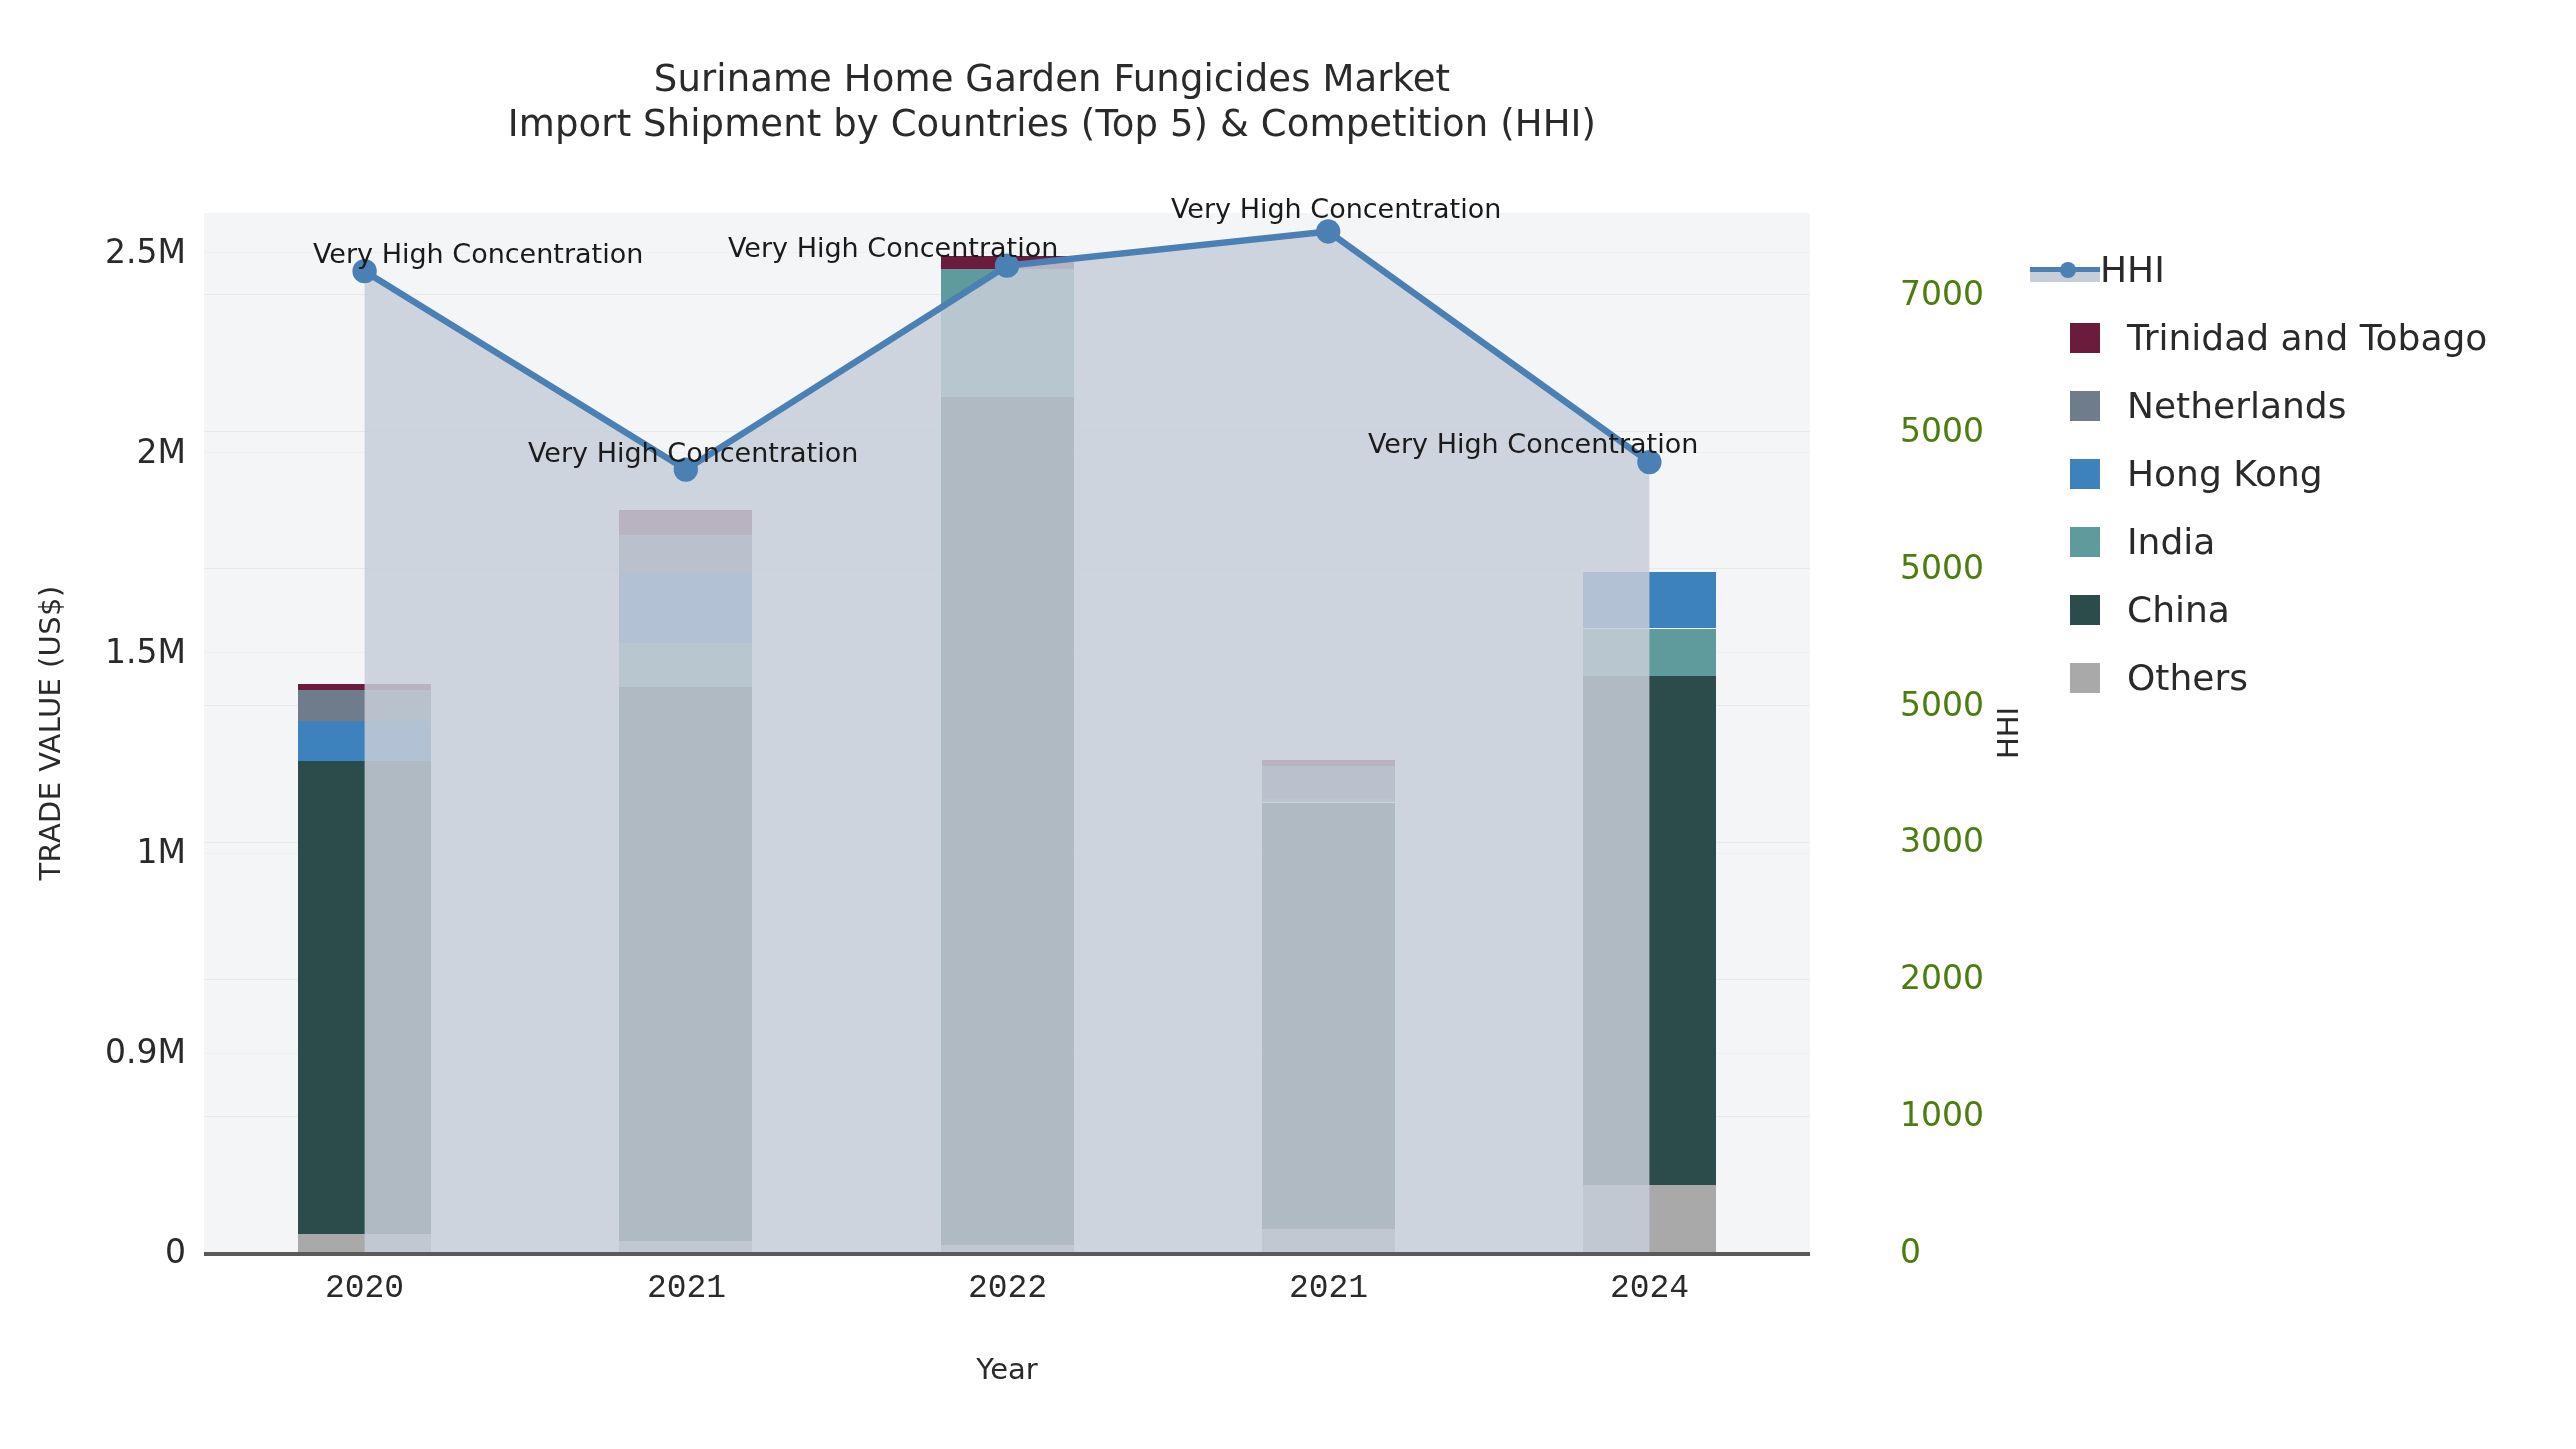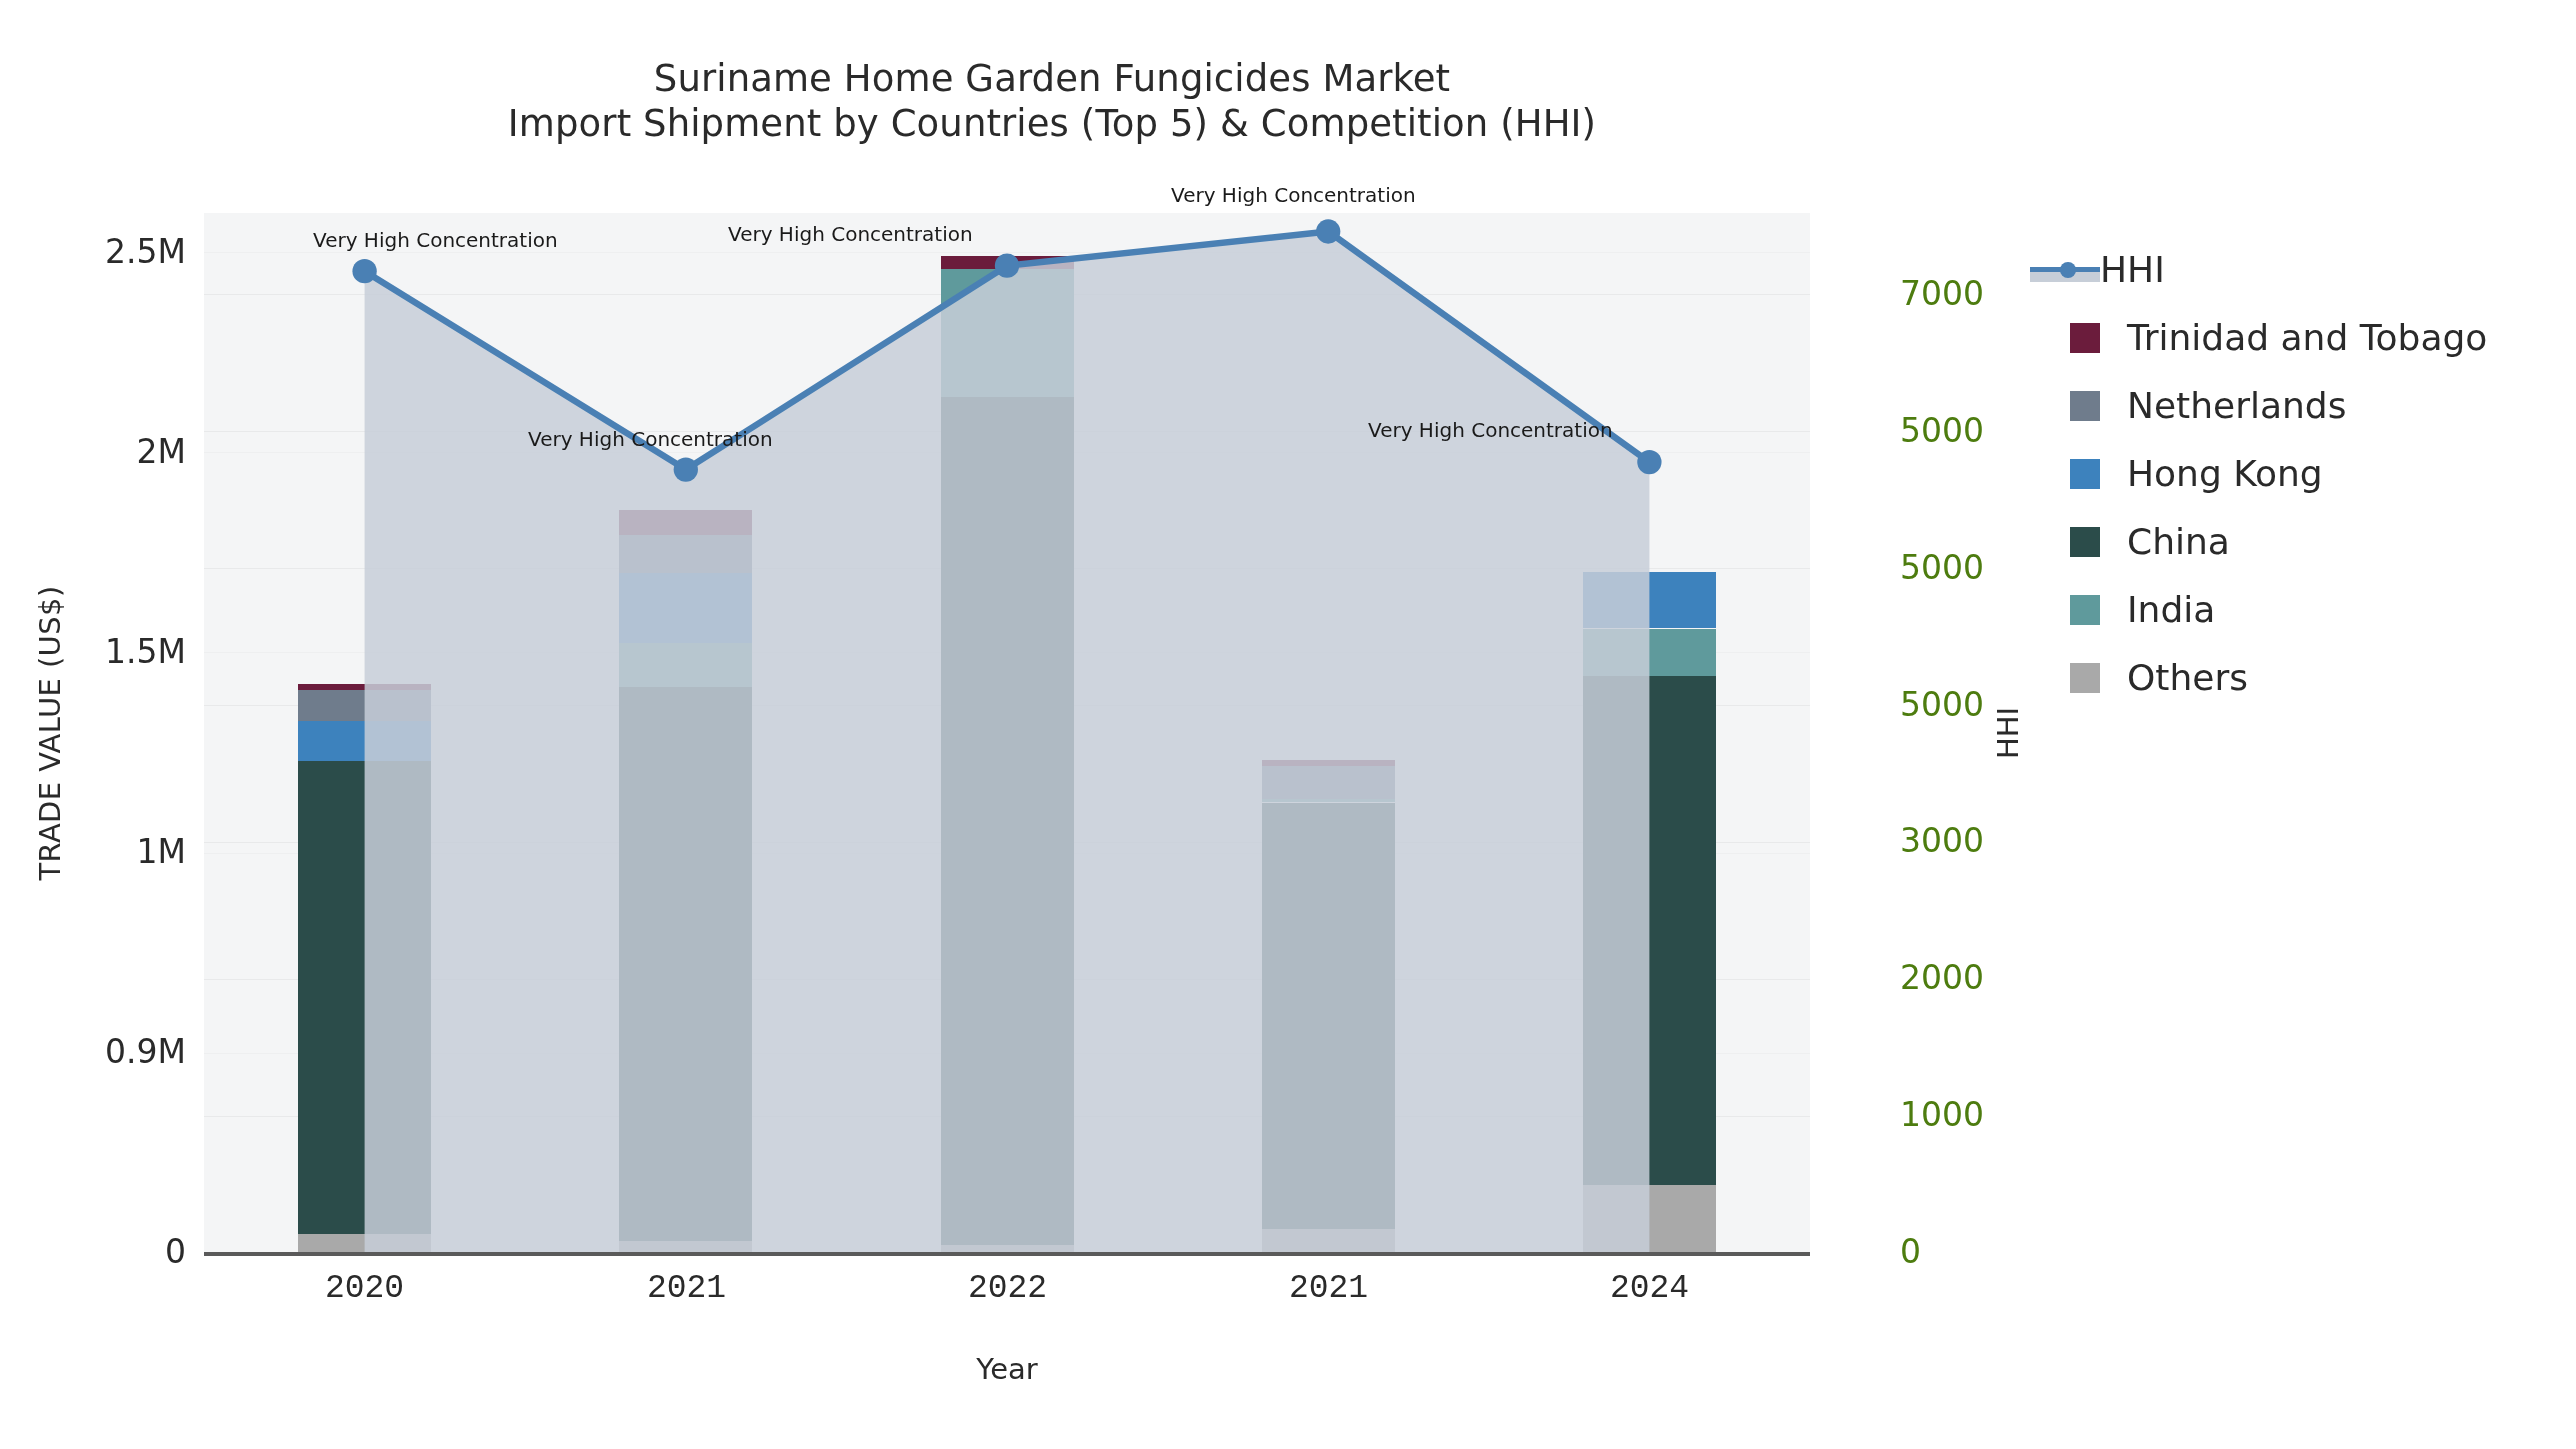--- a/index.html
+++ b/index.html
@@ -99,23 +99,24 @@
   #x-axis-label {
     position: absolute;
     left: 204px; top: 1352px;
     width: 1606px; text-align: center;
     font-size: 29px; color: #2a2a2a;
   }
 
   
   .annotation {
     position: absolute;
-    font-size: 20px;
+    font-size: 27px;
     color: #1a1a1a;
     white-space: nowrap;
+    margin-top: 10px;
   }
 
   
   #legend {
     position: absolute;
     left: 2050px; top: 236px;
     width: 501px;
   }
   .legend-row {
     display: flex;
@@ -280,25 +281,25 @@
     </div>
     <div class="legend-row">
       <span class="legend-swatch" style="background: rgb(111, 124, 140); margin-left: 20px;"></span>
       <span class="legend-label">Netherlands</span>
     </div>
     <div class="legend-row">
       <span class="legend-swatch" style="background: rgb(61, 130, 189); margin-left: 20px;"></span>
       <span class="legend-label">Hong Kong</span>
     </div>
     <div class="legend-row">
+      <span class="legend-swatch" style="background: rgb(95, 154, 156); margin-left: 20px;"></span>
+      <span class="legend-label">India</span>
+    </div>
+    <div class="legend-row">
       <span class="legend-swatch" style="background: rgb(43, 76, 74); margin-left: 20px;"></span>
       <span class="legend-label">China</span>
     </div>
     <div class="legend-row">
-      <span class="legend-swatch" style="background: rgb(95, 154, 156); margin-left: 20px;"></span>
-      <span class="legend-label">India</span>
-    </div>
-    <div class="legend-row">
       <span class="legend-swatch" style="background: rgb(169, 169, 169); margin-left: 20px;"></span>
       <span class="legend-label">Others</span>
     </div>
   </div>
 
 
 </body></html>

